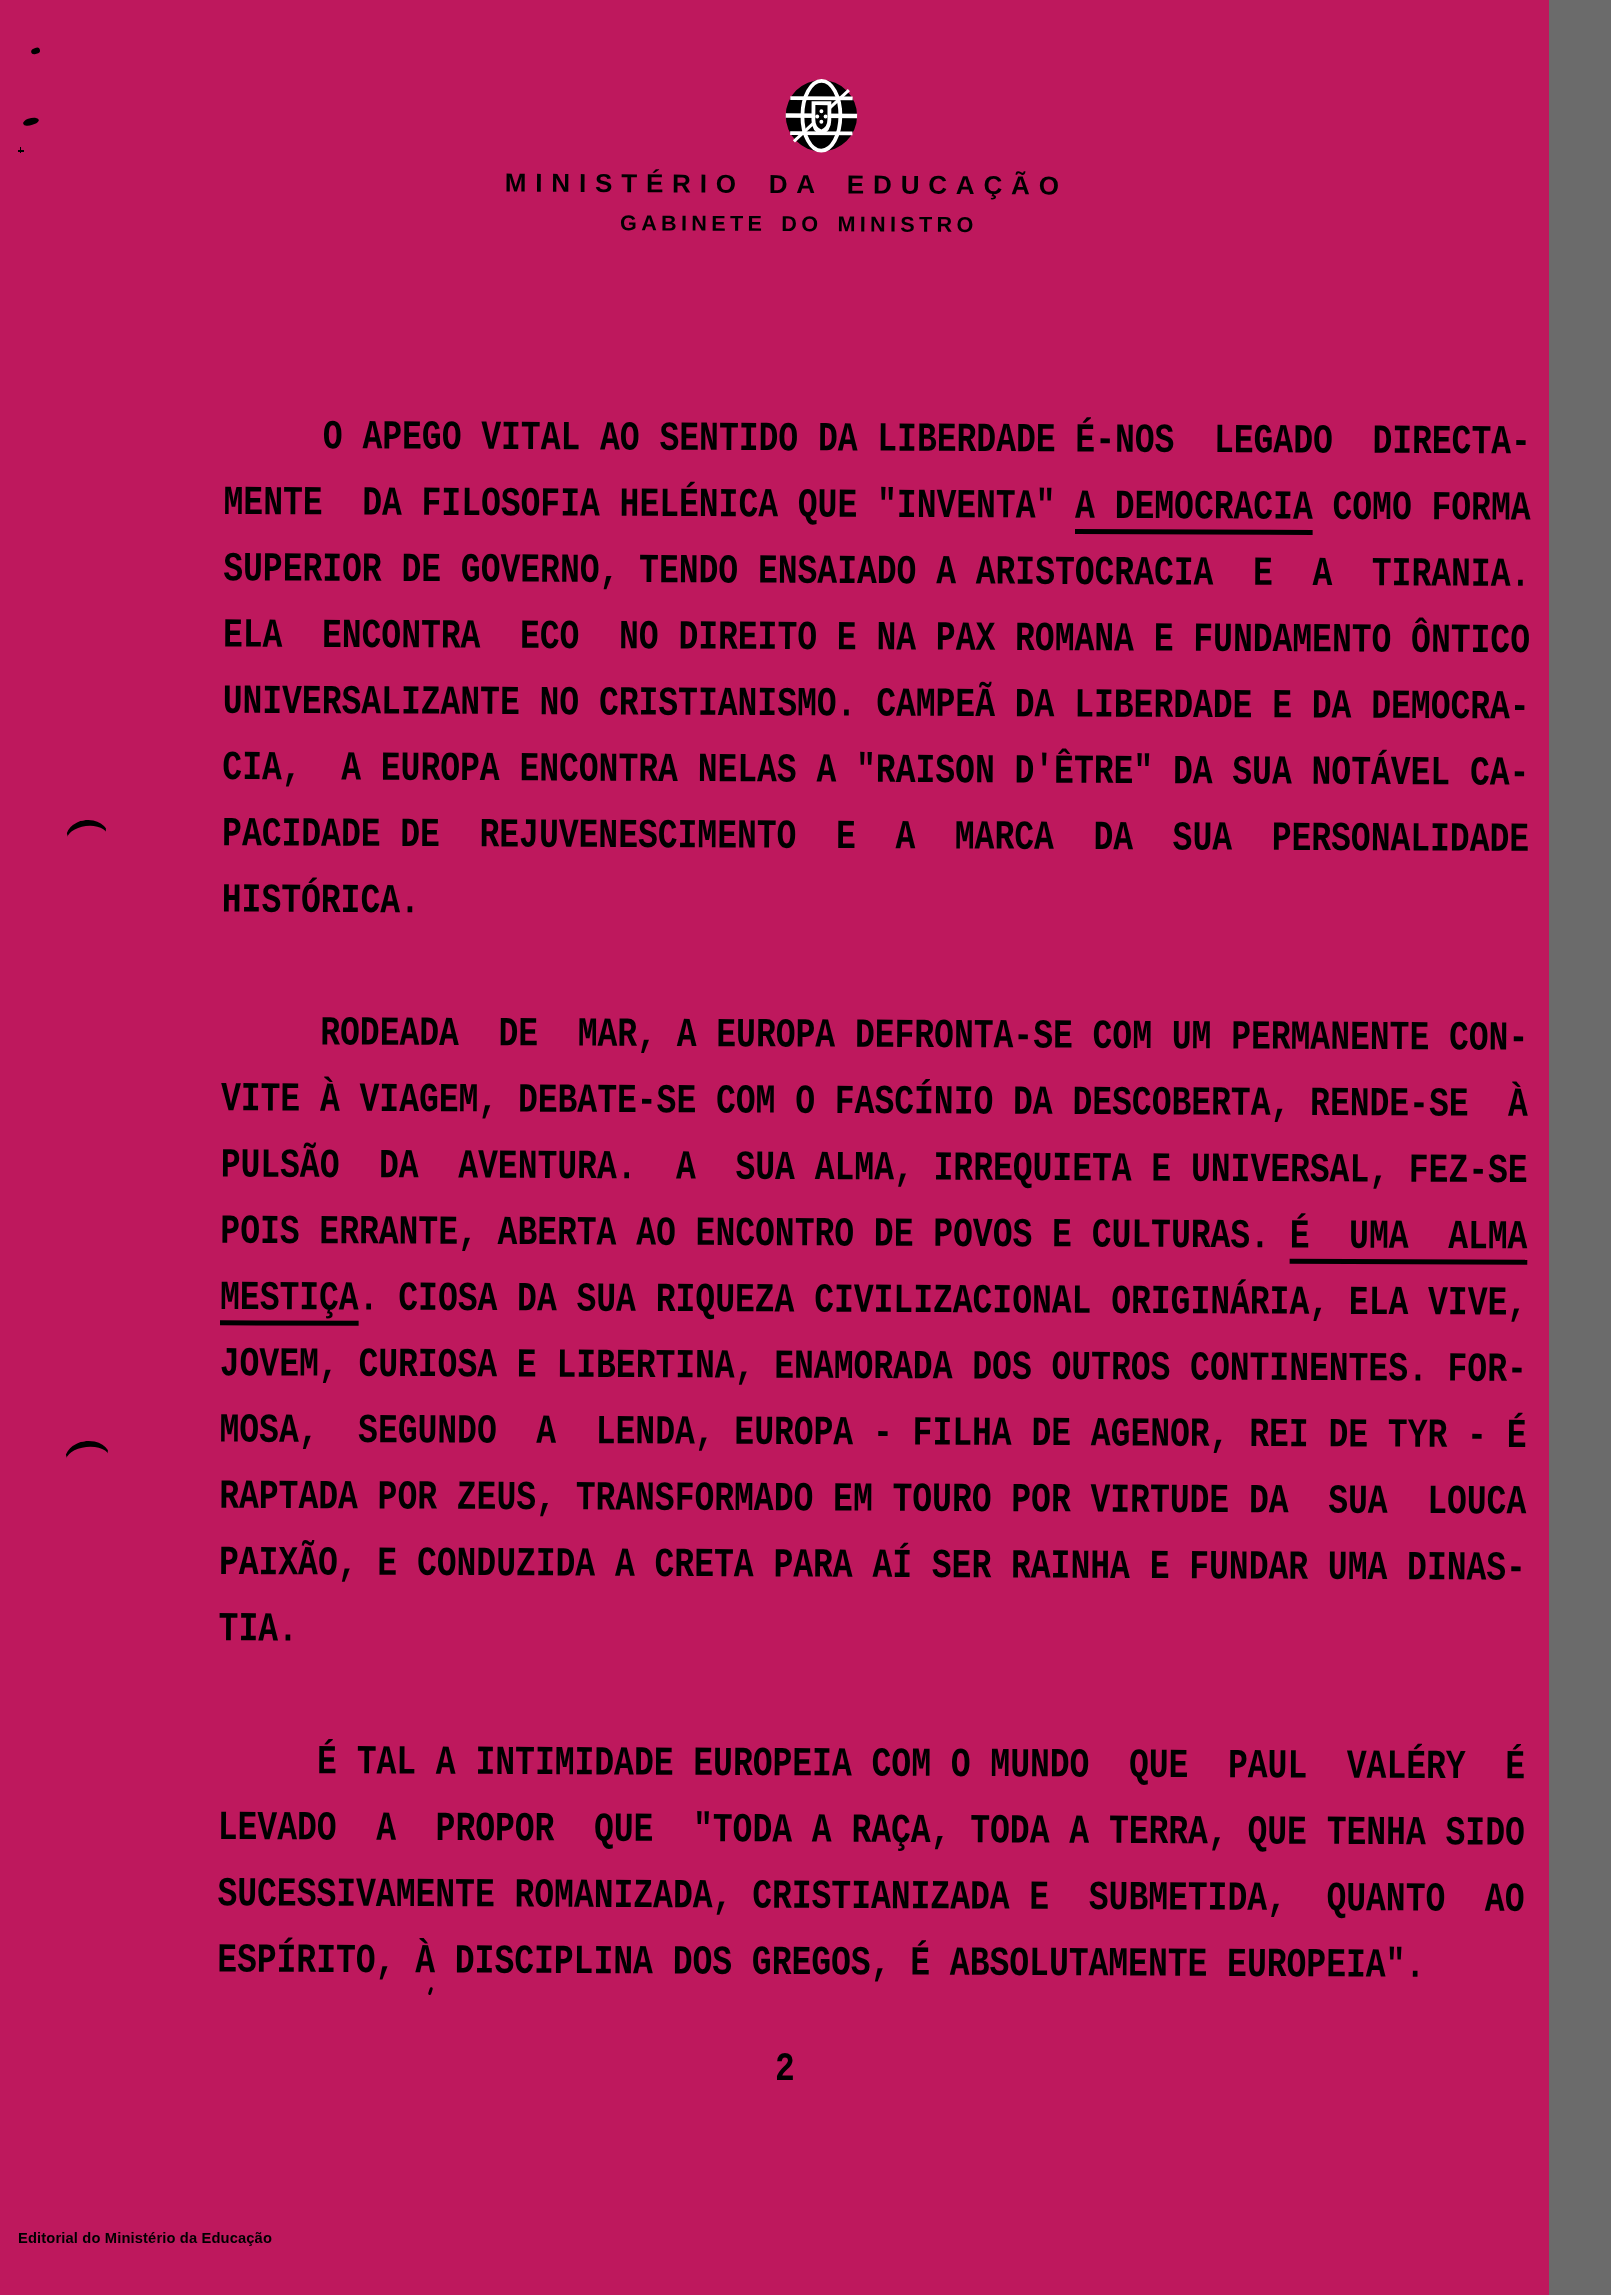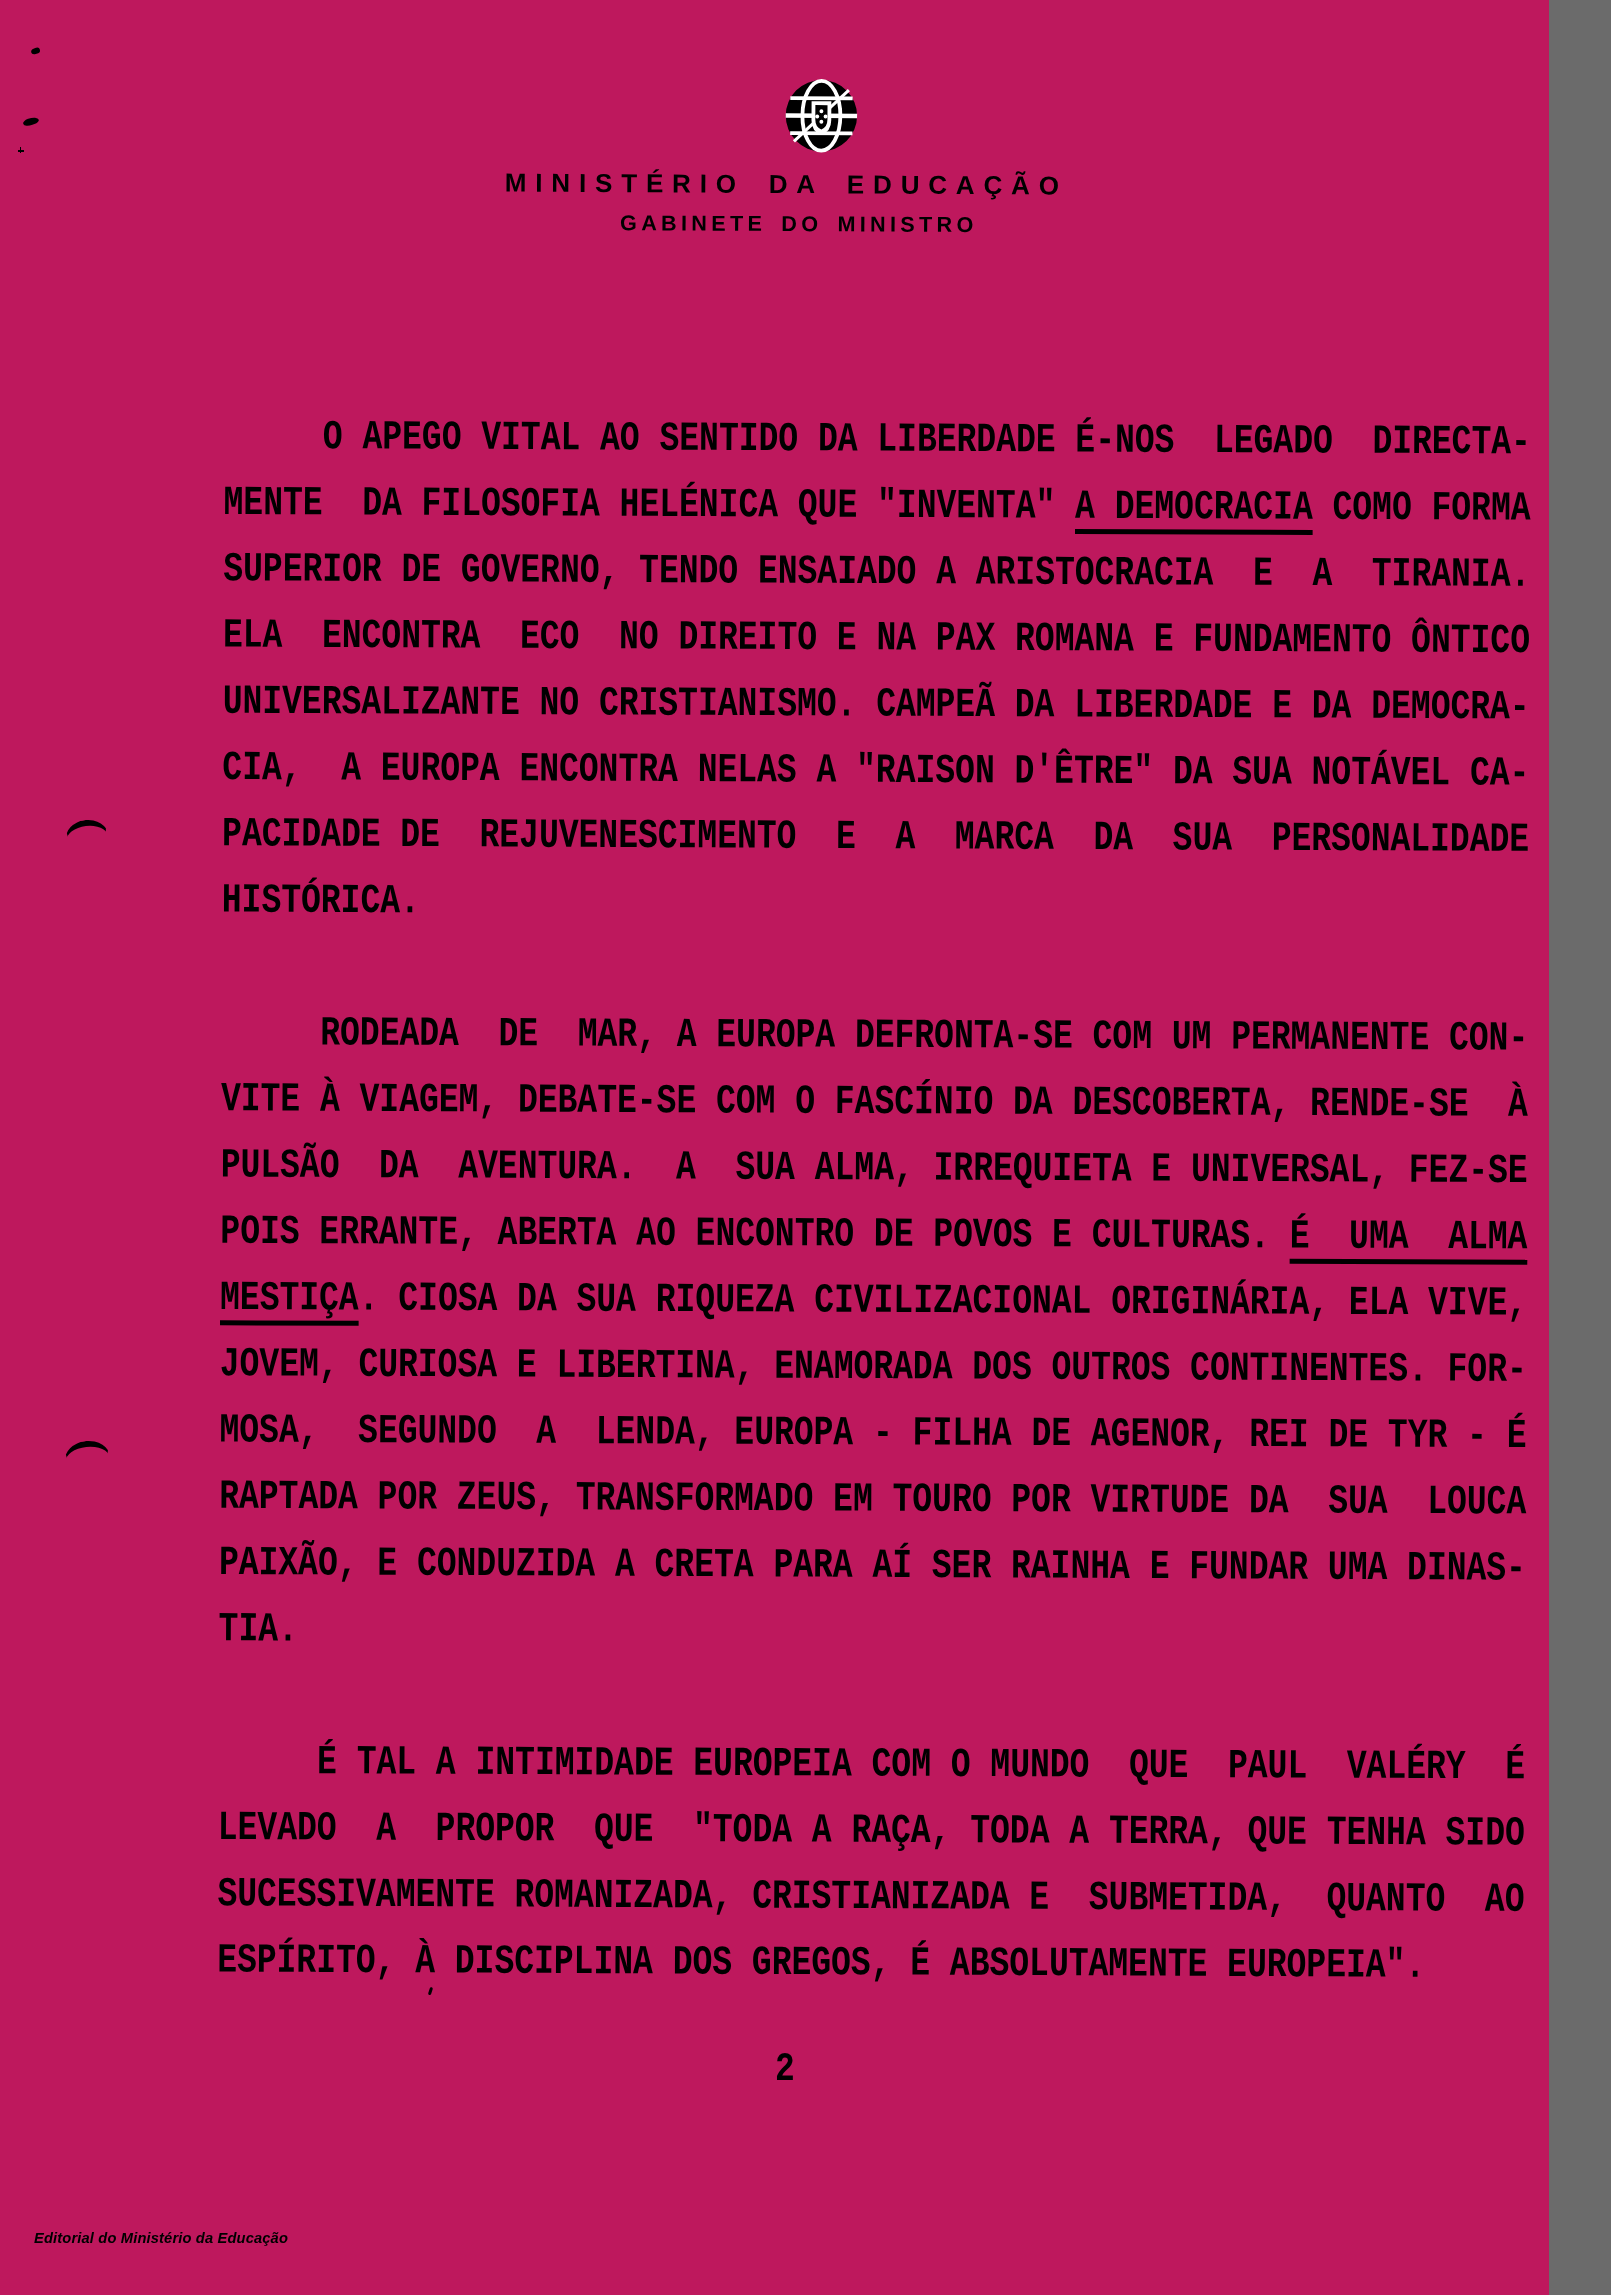--- a/index.html
+++ b/index.html
@@ -75,26 +75,25 @@
     font-family: "Liberation Mono", monospace;
     font-weight: 700;
     font-size: 33px;
     line-height: 53px;
     transform: scaleY(1.25);
     transform-origin: 0 0;
   }
 
   .footer {
     position: absolute;
-    left: 34px; top: 2230px;
+    left: 18px; top: 2230px;
     font-family: "Liberation Sans", sans-serif;
     font-weight: 700;
     font-size: 14.7px;
     letter-spacing: 0.01em;
-    font-style: italic;
   }
 
   
   .artifact { position: absolute; background: #000; }
   .blob-1 {
     left: 31px; top: 48px; width: 8.8px; height: 5.9px;
     border-radius: 60% 40% 50% 50%;
     transform: rotate(-12deg);
   }
   .blob-2 {

